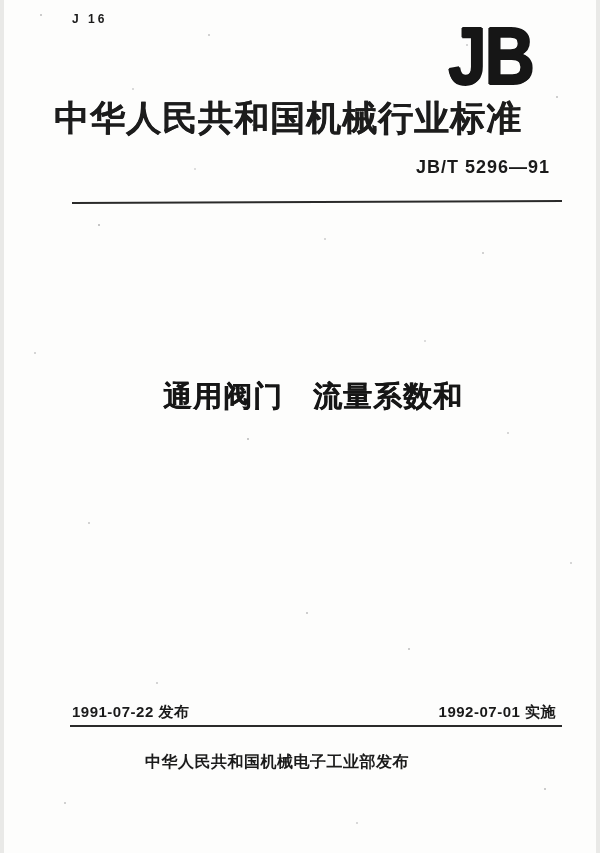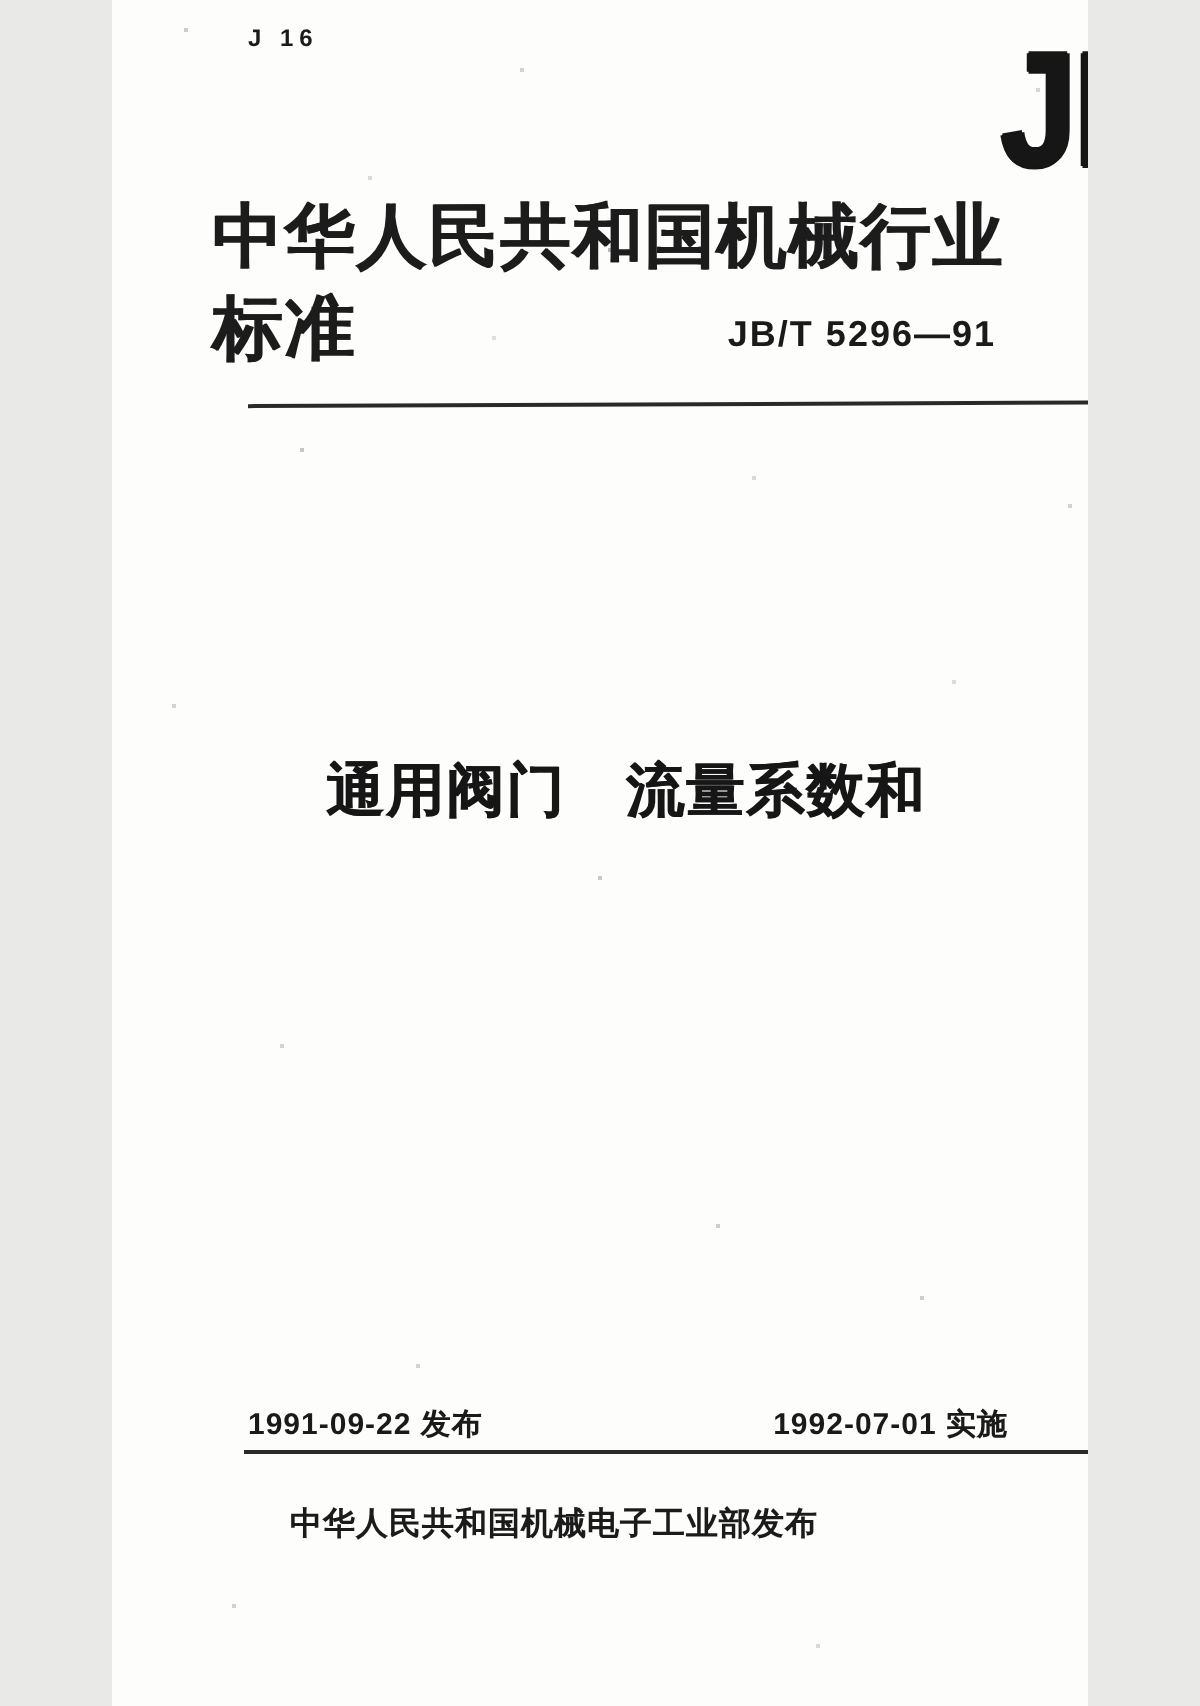--- a/index.html
+++ b/index.html
@@ -2,21 +2,21 @@
 <html><head>
 <meta charset="utf-8">
 <style>
   html, body {
     margin: 0;
     padding: 0;
     background: #e9e9e7;
   }
   .page {
     position: relative;
-    width: 488px;
+    width: 592px;
     height: 853px;
     margin: 0 auto;
     background: #fdfdfc;
     overflow: hidden;
     color: #1a1a1a;
     font-family: "Liberation Sans", "DejaVu Sans", sans-serif;
   }
   
   .noise {
     position: absolute;
@@ -135,21 +135,21 @@
   <div class="header-title">中华人民共和国机械行业标准</div>
 
   <div class="std-number">JB/T 5296—91</div>
 
   <div class="rule-top"></div>
 
   <div class="doc-title">
     <div>通用阀门　流量系数和</div>
   </div>
 
-  <div class="issue-date">1991-09-22 发布</div>
+  <div class="issue-date">1991-07-22 发布</div>
 
   <div class="implement-date">1992-07-01 实施</div>
 
   <div class="rule-bottom"></div>
 
   <div class="publisher-row">
     <span>中华人民共和国机械电子工业部</span>
     <span>发布</span>
   </div>
 

